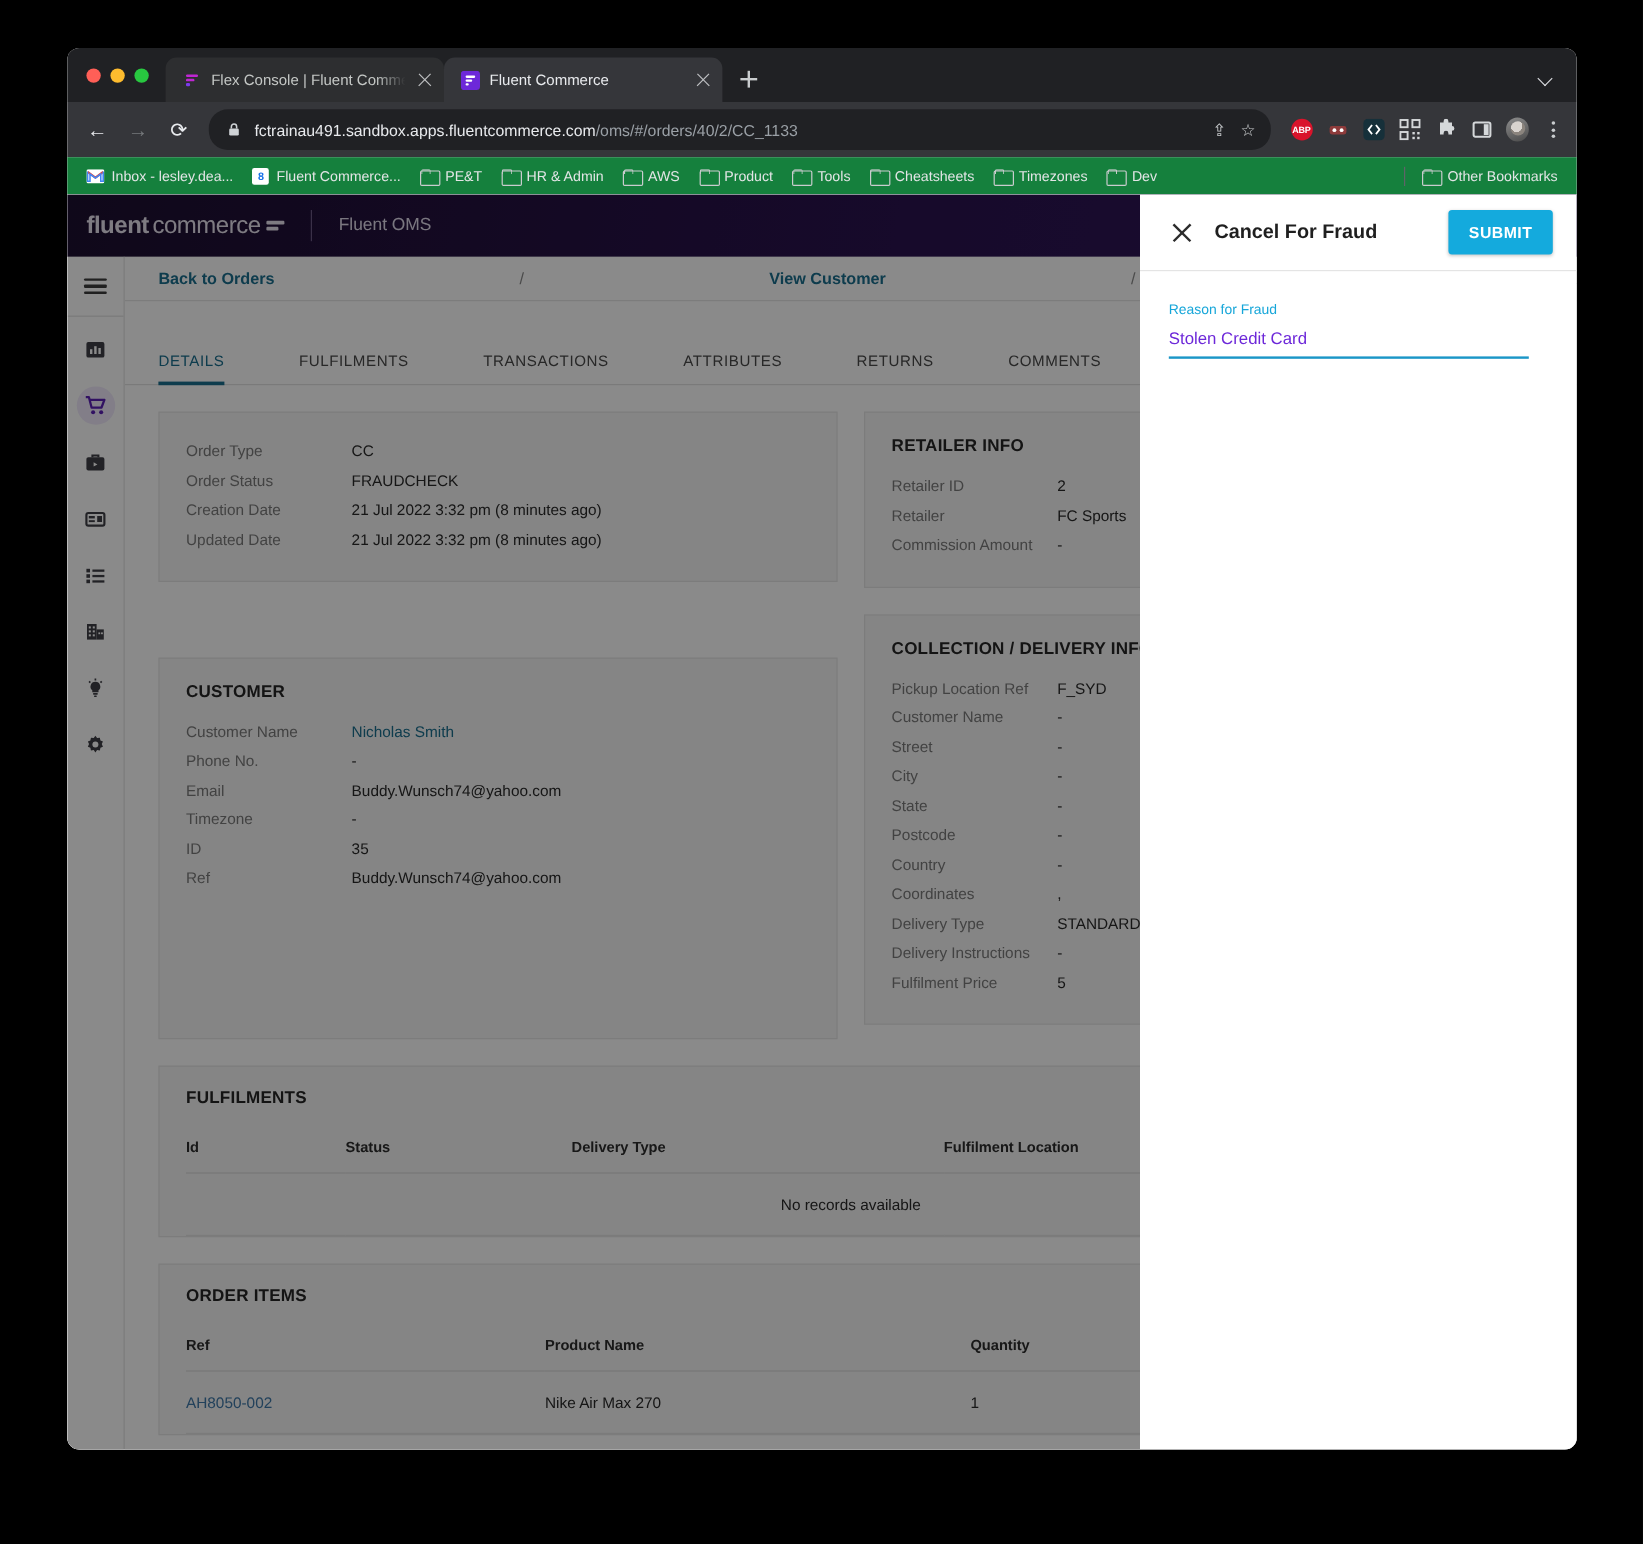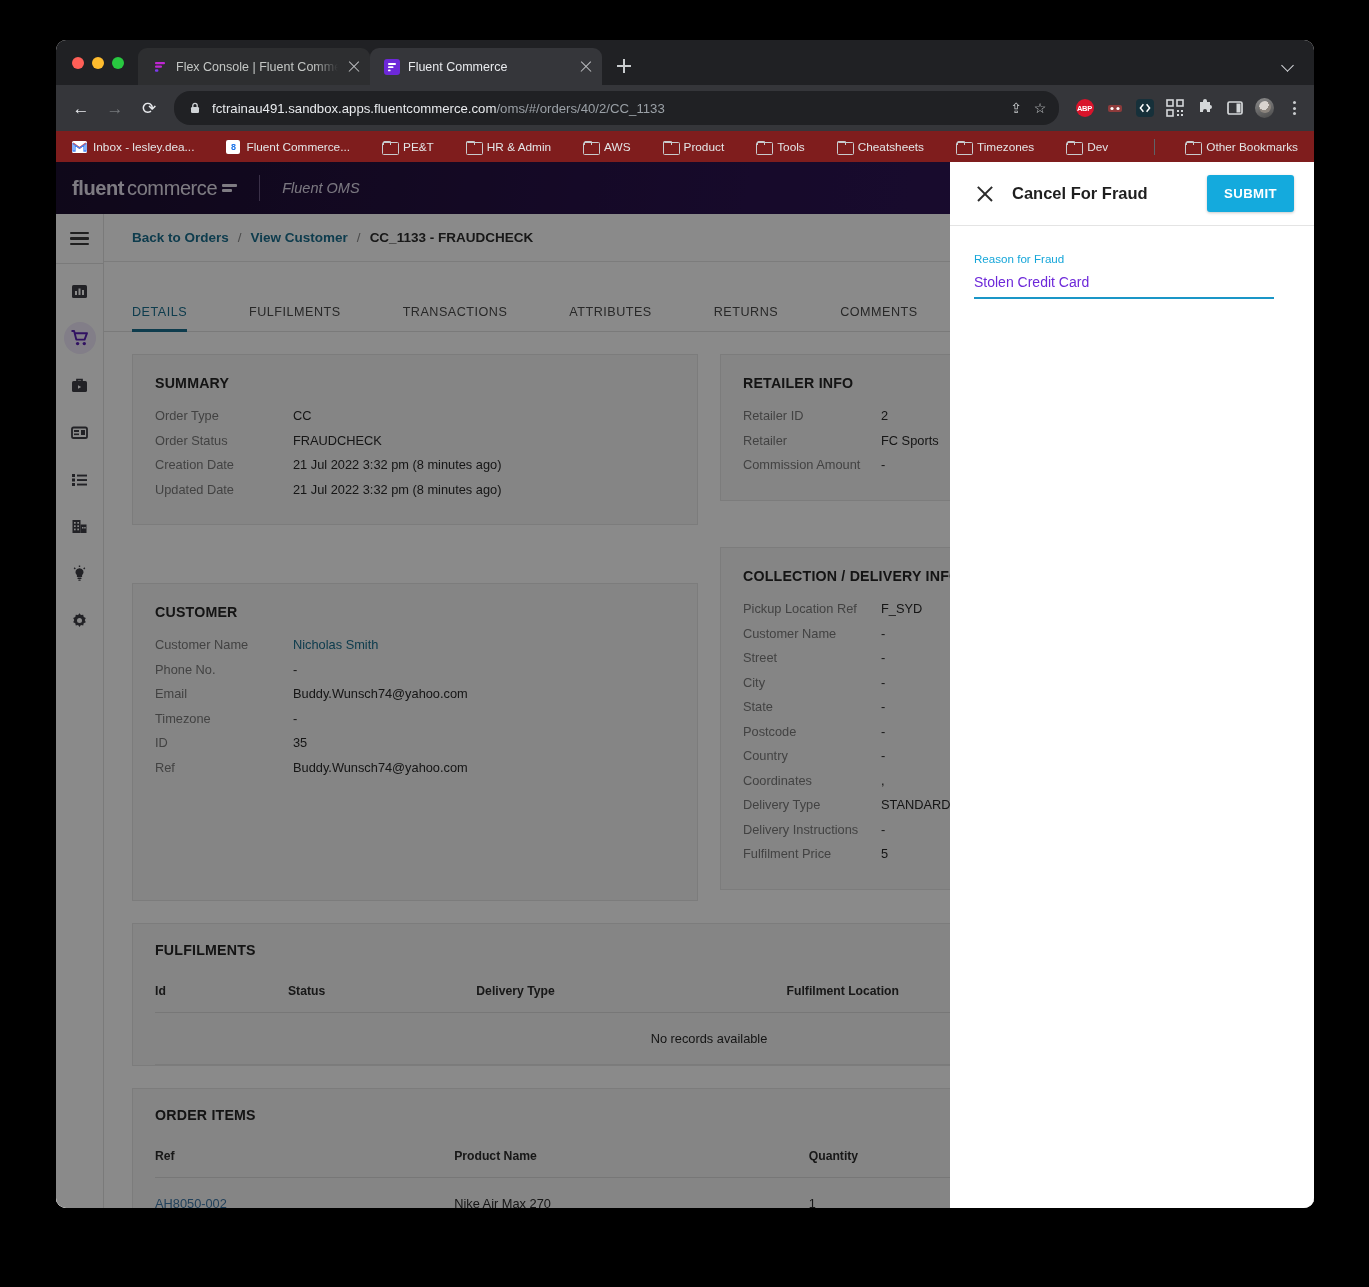--- a/index.html
+++ b/index.html
@@ -143,23 +143,23 @@
     content: ""; position: absolute; left: 4px; top: 3px;
     width: 12px; height: 12px; border-radius: 50%;
     background: radial-gradient(circle at 40% 35%, #d9d4cf 0 45%, #8b847d 46% 100%);
   }
   .kebab { width: 18px; display: flex; flex-direction: column;
            align-items: center; gap: 2.6px; }
   .kebab i { width: 3px; height: 3px; border-radius: 50%; background: #c9ccce; display: block; }
 
   
   #bookmarks-bar {
-    height: 31px; background: #7f1d1d;
+    height: 31px; background: #15803d;
     display: flex; align-items: center; padding: 0 8px;
-    font-size: 11.8px; color: #e3e5e6; gap: 16px;
+    font-size: 11.8px; color: #e3e5e6; gap: 0px;
   }
   .bm { display: flex; align-items: center; gap: 6px; padding: 3px 8px;
         white-space: nowrap; border-radius: 4px; }
   .bm-folder-icon {
     width: 15px; height: 12px; flex: 0 0 15px; position: relative;
   }
   .bm-folder-icon::before {
     content: ""; position: absolute; left: 0; top: 1.5px;
     width: 15px; height: 10.5px; border: 1.3px solid #c9ccce; border-radius: 1.5px;
   }
@@ -197,21 +197,21 @@
     font-size: 20px; letter-spacing: -.4px; color: #e9e4f0;
     display: flex; align-items: center; gap: 3px;
     font-weight: 300;
   }
   #brand-logo .b1 { font-weight: 700; }
   .logo-bars { display: inline-flex; flex-direction: column; gap: 2.2px; margin-left: 2px; }
   .logo-bars i { display: block; height: 2.6px; background: #e9e4f0; border-radius: 1px; }
   .logo-bars i:nth-child(1) { width: 15px; }
   .logo-bars i:nth-child(2) { width: 10px; }
   #header-divider { width: 1px; height: 26px; background: #6b5a86; margin: 0 22px; }
-  #app-subtitle { font-size: 14.5px; color: #e2dcec; font-style: italic; }
+  #app-subtitle { font-size: 14.5px; color: #e2dcec; }
 
   
   #body-row { display: flex; height: calc(100% - 52px); }
 
   #rail {
     width: 48px; flex: 0 0 48px;
     background: #fff; border-right: 1px solid #e2e2e2;
     display: flex; flex-direction: column; align-items: center;
   }
   #rail-burger {
@@ -230,23 +230,23 @@
   .rail-item.active .rail-pill {
     background: #f0e9fb; border-radius: 50%;
     width: 32px; height: 32px;
     display: flex; align-items: center; justify-content: center;
   }
   .rail-pill { width: 32px; height: 32px; display: flex; align-items: center; justify-content: center; }
 
   #content { flex: 1 1 auto; background: #fff; overflow: hidden; position: relative; }
 
   #breadcrumb-bar {
-    height: 48px; border-bottom: 1px solid #e6e6e6;
+    height: 37px; border-bottom: 1px solid #e6e6e6;
     display: flex; align-items: center; padding-left: 28px;
-    font-size: 13.5px; gap: 9px;
+    font-size: 13.5px; gap: 9px; justify-content: space-between;
   }
   .crumb-link { color: #1a6f8f; font-weight: 700; }
   .crumb-sep { color: #8b8b8b; }
   .crumb-current { color: #2d2d2d; font-weight: 700; }
 
   #tabs-row {
     display: flex; align-items: flex-end;
     height: 48px;
     border-bottom: 1px solid #e2e2e2;
     padding-left: 28px;
@@ -643,21 +643,20 @@
           <div class="ptab">TRANSACTIONS</div>
           <div class="ptab">ATTRIBUTES</div>
           <div class="ptab">RETURNS</div>
           <div class="ptab">COMMENTS</div>
         </div>
 
         <div id="cards-area">
 
           <div class="card-grid">
             <div class="card">
-              <div class="card-title">SUMMARY</div>
               <div class="kv">
                 <span class="k">Order Type</span>
                 <span class="v">CC</span>
               </div>
               <div class="kv">
                 <span class="k">Order Status</span>
                 <span class="v">FRAUDCHECK</span>
               </div>
               <div class="kv">
                 <span class="k">Creation Date</span>

